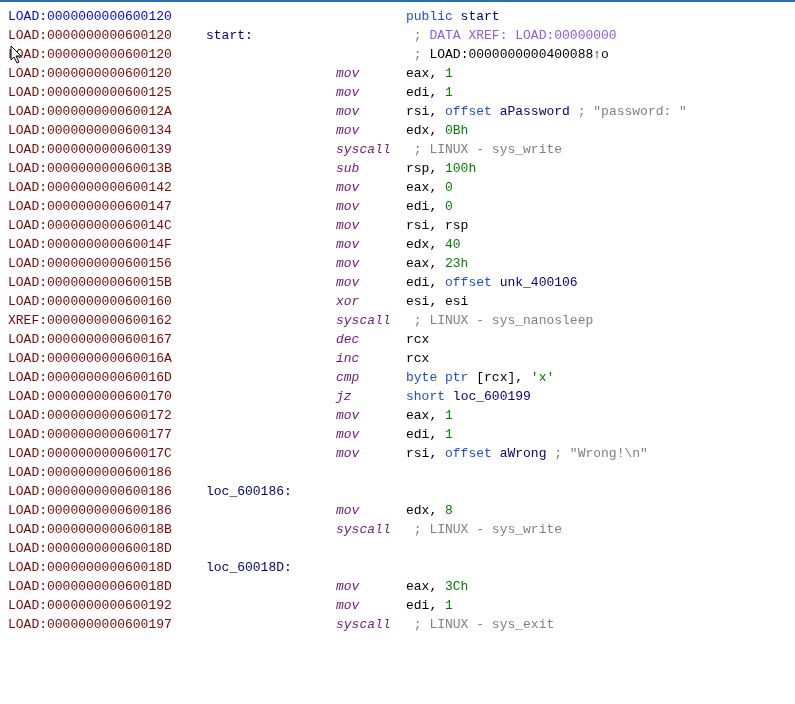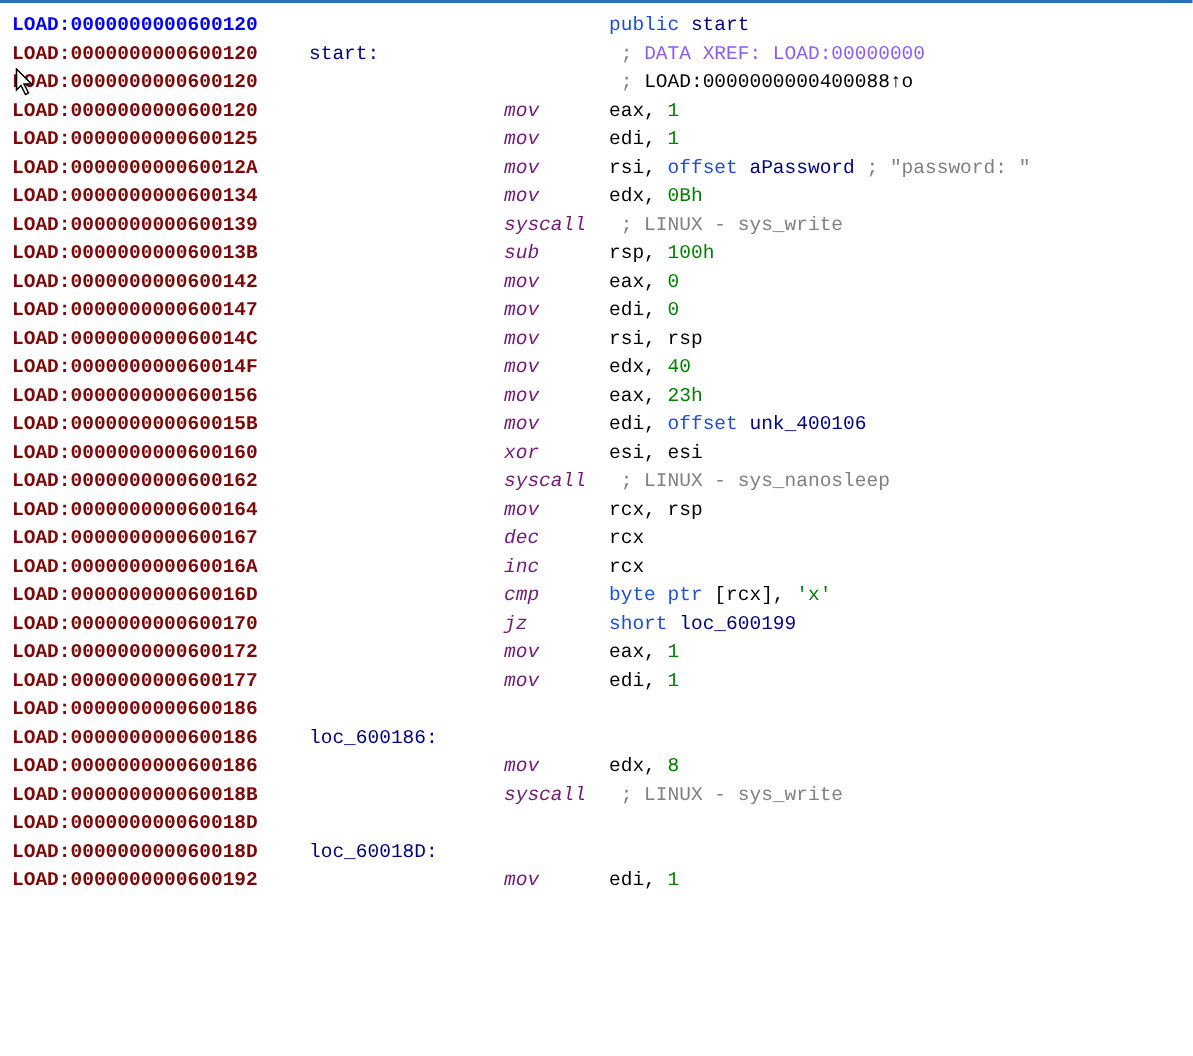--- a/index.html
+++ b/index.html
@@ -6,21 +6,21 @@
     body {
       font-family: Consolas, 'Courier New', monospace;
       font-size: 13px;
       line-height: 19px;
       background: #ffffff;
       padding: 5px 8px;
       white-space: nowrap;
       border-top: 2px solid #2a6fb5;
     }
     .line { display: block; }
-    .addr { display: inline-block; width: 198px; font-weight: bold; }
+    .addr { display: inline-block; width: 198px; }
     .seg { color: #7d0808; }
     .seg-blue { color: #0000ff; }
     .col1 { display: inline-block; width: 130px; }
     .mnem { display: inline-block; width: 70px; color: #701a75; font-style: italic; }
     .kw { color: #1d4ed8; }
     .reg { color: #000000; }
     .num { color: #008000; }
     .cmt { color: #808080; }
     .cmt-green { color: #8b5cf6; }
     .nm { color: #000080; }
@@ -45,32 +45,34 @@
     <div class="line"><span class="addr seg">LOAD:0000000000600134</span><span class="col1 "></span><span class="mnem">mov</span><span class="reg">edx</span><span>, </span><span class="num">0Bh</span></div>
     <div class="line"><span class="addr seg">LOAD:0000000000600139</span><span class="col1 "></span><span class="mnem">syscall</span><span>              </span><span class="cmt">; LINUX - sys_write</span></div>
     <div class="line"><span class="addr seg">LOAD:000000000060013B</span><span class="col1 "></span><span class="mnem">sub</span><span class="reg">rsp</span><span>, </span><span class="num">100h</span></div>
     <div class="line"><span class="addr seg">LOAD:0000000000600142</span><span class="col1 "></span><span class="mnem">mov</span><span class="reg">eax</span><span>, </span><span class="num">0</span></div>
     <div class="line"><span class="addr seg">LOAD:0000000000600147</span><span class="col1 "></span><span class="mnem">mov</span><span class="reg">edi</span><span>, </span><span class="num">0</span></div>
     <div class="line"><span class="addr seg">LOAD:000000000060014C</span><span class="col1 "></span><span class="mnem">mov</span><span class="reg">rsi</span><span>, </span><span class="reg">rsp</span></div>
     <div class="line"><span class="addr seg">LOAD:000000000060014F</span><span class="col1 "></span><span class="mnem">mov</span><span class="reg">edx</span><span>, </span><span class="num">40</span></div>
     <div class="line"><span class="addr seg">LOAD:0000000000600156</span><span class="col1 "></span><span class="mnem">mov</span><span class="reg">eax</span><span>, </span><span class="num">23h</span></div>
     <div class="line"><span class="addr seg">LOAD:000000000060015B</span><span class="col1 "></span><span class="mnem">mov</span><span class="reg">edi</span><span>, </span><span class="kw">offset</span><span> </span><span class="nm">unk_400106</span></div>
     <div class="line"><span class="addr seg">LOAD:0000000000600160</span><span class="col1 "></span><span class="mnem">xor</span><span class="reg">esi</span><span>, </span><span class="reg">esi</span></div>
-    <div class="line"><span class="addr seg">LOAD:0000000000600162</span><span class="col1 "></span><span class="mnem">syscall</span><span>              </span><span class="cmt">; LINUX - sys_nanosleep</span></div>
-    <div class="line"><span class="addr seg">LOAD:0000000000600164</span><span class="col1 "></span><span class="mnem">mov</span><span class="reg">rcx</span><span>, </span><span class="reg">rsp</span></div>
+    <div class="line"><span class="addr seg">XREF:0000000000600162</span><span class="col1 "></span><span class="mnem">syscall</span><span>              </span><span class="cmt">; LINUX - sys_nanosleep</span></div>
     <div class="line"><span class="addr seg">LOAD:0000000000600167</span><span class="col1 "></span><span class="mnem">dec</span><span class="reg">rcx</span></div>
     <div class="line"><span class="addr seg">LOAD:000000000060016A</span><span class="col1 "></span><span class="mnem">inc</span><span class="reg">rcx</span></div>
     <div class="line"><span class="addr seg">LOAD:000000000060016D</span><span class="col1 "></span><span class="mnem">cmp</span><span class="kw">byte ptr</span><span> [</span><span class="reg">rcx</span><span>], </span><span class="num">'x'</span></div>
     <div class="line"><span class="addr seg">LOAD:0000000000600170</span><span class="col1 "></span><span class="mnem">jz</span><span class="kw">short</span><span> </span><span class="nm">loc_600199</span></div>
     <div class="line"><span class="addr seg">LOAD:0000000000600172</span><span class="col1 "></span><span class="mnem">mov</span><span class="reg">eax</span><span>, </span><span class="num">1</span></div>
     <div class="line"><span class="addr seg">LOAD:0000000000600177</span><span class="col1 "></span><span class="mnem">mov</span><span class="reg">edi</span><span>, </span><span class="num">1</span></div>
+    <div class="line"><span class="addr seg">LOAD:000000000060017C</span><span class="col1 "></span><span class="mnem">mov</span><span class="reg">rsi</span><span>, </span><span class="kw">offset</span><span> </span><span class="nm">aWrong</span><span> </span><span class="cmt">; "Wrong!\n"</span></div>
     <div class="line"><span class="addr seg">LOAD:0000000000600186</span><span class="col1 "></span><span class="mnem"></span></div>
     <div class="line"><span class="addr seg">LOAD:0000000000600186</span><span class="col1 nm">loc_600186:</span><span class="mnem"></span></div>
     <div class="line"><span class="addr seg">LOAD:0000000000600186</span><span class="col1 "></span><span class="mnem">mov</span><span class="reg">edx</span><span>, </span><span class="num">8</span></div>
     <div class="line"><span class="addr seg">LOAD:000000000060018B</span><span class="col1 "></span><span class="mnem">syscall</span><span>              </span><span class="cmt">; LINUX - sys_write</span></div>
     <div class="line"><span class="addr seg">LOAD:000000000060018D</span><span class="col1 "></span><span class="mnem"></span></div>
     <div class="line"><span class="addr seg">LOAD:000000000060018D</span><span class="col1 nm">loc_60018D:</span><span class="mnem"></span></div>
+    <div class="line"><span class="addr seg">LOAD:000000000060018D</span><span class="col1 "></span><span class="mnem">mov</span><span class="reg">eax</span><span>, </span><span class="num">3Ch</span></div>
     <div class="line"><span class="addr seg">LOAD:0000000000600192</span><span class="col1 "></span><span class="mnem">mov</span><span class="reg">edi</span><span>, </span><span class="num">1</span></div>
+    <div class="line"><span class="addr seg">LOAD:0000000000600197</span><span class="col1 "></span><span class="mnem">syscall</span><span>              </span><span class="cmt">; LINUX - sys_exit</span></div>
   </div>
 
 <svg class="cursor" width="16" height="20" viewBox="0 0 16 20">
   <path d="M1 1 L1 15 L4 12 L7 18 L9 17 L6 11 L11 11 Z" fill="#fff" stroke="#000" stroke-width="1"></path>
 </svg>
 
 </body></html>

